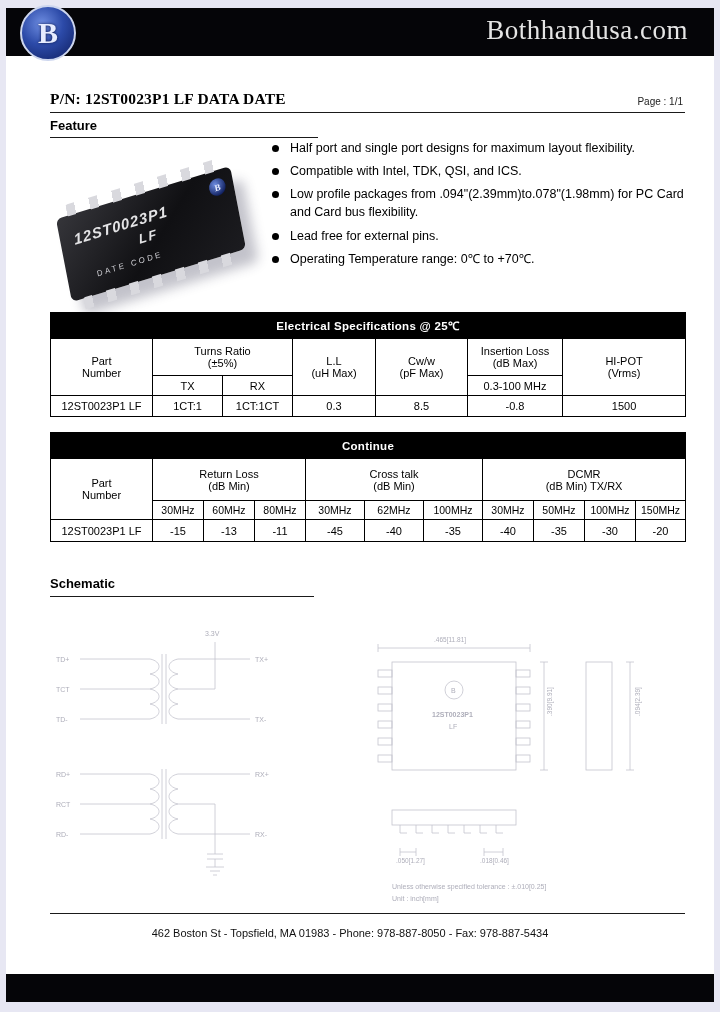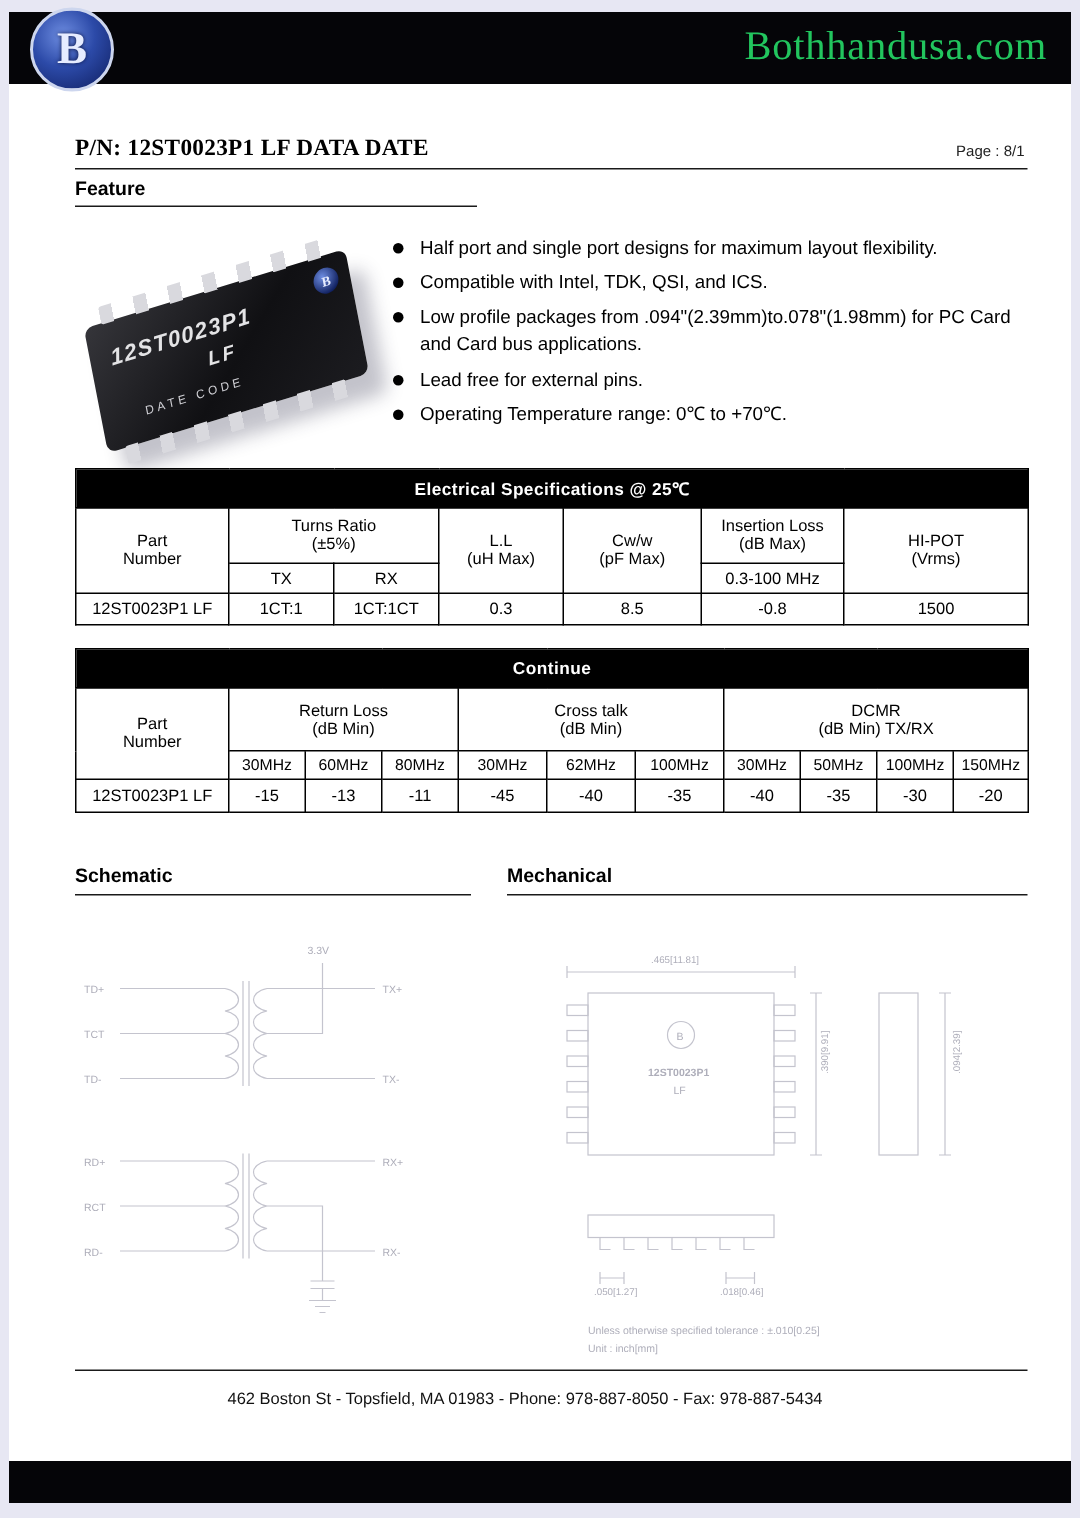--- a/index.html
+++ b/index.html
@@ -2,21 +2,21 @@
 <html><head>
 <meta charset="utf-8">
 <style>
   *{margin:0;padding:0;box-sizing:border-box;}
   html,body{width:720px;height:1012px;}
   body{background:#e7e7f3;position:relative;font-family:"Liberation Sans",sans-serif;color:#000;}
   .sheet{position:absolute;left:6px;top:8px;width:708px;height:994px;background:#ffffff;}
 
   
   .topbar{position:absolute;left:0;top:0;width:708px;height:48px;background:#050508;}
-  .sitename{position:absolute;right:16px;top:7px;font-family:"Liberation Serif",serif;font-size:27px;color:#22c55e;letter-spacing:.5px;}
+  .sitename{position:absolute;right:26px;top:7px;font-family:"Liberation Serif",serif;font-size:27px;color:#e5e5e5;letter-spacing:.5px;}
   .logo{position:absolute;left:14px;top:-3px;width:56px;height:56px;border-radius:50%;
         background:radial-gradient(circle at 38% 32%,#6d8ce0 0%,#2c4aa8 45%,#0e1d5e 100%);
         border:2px solid #cdd6ee;display:flex;align-items:center;justify-content:center;z-index:3;}
   .logo .letter{color:#e6ecff;font:bold 30px "Liberation Serif",serif;text-shadow:0 0 3px #0a1440;}
 
   
   .banner{position:absolute;left:142px;top:36px;width:254px;height:30px;background:#fff;
           border:1px solid #444;box-shadow:0 0 0 2px #fff,0 0 0 3px #444,4px 5px 4px rgba(0,0,0,.45);
           display:flex;align-items:center;justify-content:center;font-size:11px;font-weight:bold;z-index:2;letter-spacing:.2px;}
 
@@ -37,21 +37,21 @@
              background:repeating-linear-gradient(90deg,#d9d9de 0 9px,transparent 9px 24px);border-radius:2px;}
   .pins-top{top:-11px;} .pins-bot{bottom:-11px;}
   .chip-l1{position:absolute;left:14px;top:16px;color:#e4e4e6;font-style:italic;font-weight:bold;font-size:15px;letter-spacing:1px;}
   .chip-l2{position:absolute;left:78px;top:36px;color:#e4e4e6;font-style:italic;font-weight:bold;font-size:13px;letter-spacing:2px;}
   .chip-l3{position:absolute;left:30px;top:60px;color:#cfcfd4;font-size:8px;letter-spacing:2.5px;}
   .chip-logo{position:absolute;right:8px;top:8px;width:17px;height:17px;border-radius:50%;
              background:radial-gradient(circle at 38% 32%,#6d8ce0,#10205f 75%);display:flex;align-items:center;justify-content:center;
              color:#e6ecff;font:bold 9px "Liberation Serif",serif;}
 
   
-  .features{position:absolute;left:256px;top:131px;width:434px;margin-top:17px;}
+  .features{position:absolute;left:266px;top:131px;width:434px;}
   .bullet{display:flex;gap:11px;margin-bottom:5px;font-size:12.5px;line-height:1.45;}
   .dot{width:7px;height:7px;border-radius:50%;background:#000;margin-top:6px;flex:none;}
 
   
   .tbl{position:absolute;left:44px;width:635px;border-collapse:collapse;table-layout:fixed;font-size:11px;text-align:center;}
   .tbl th,.tbl td{border:1px solid #000;font-weight:normal;white-space:pre-line;padding:1px;vertical-align:middle;}
   .tbl tr.cap td{background:#000;color:#fff;font-weight:bold;font-size:11.5px;height:26px;letter-spacing:.3px;}
   .spec{top:304px;} .spec tr.h1 th{height:37px;} .spec tr.h2 th{height:20px;} .spec tr.d td{height:21px;}
   .cont{top:424px;} .cont tr.h1 th{height:42px;} .cont tr.h2 th{height:19px;font-size:10.5px;} .cont tr.d td{height:22px;}
 
@@ -80,21 +80,21 @@
   <div class="topbar">
     <div class="logo">
       <span class="letter">B</span>
     </div>
     <div class="sitename">Bothhandusa.com</div>
   </div>
 
 
   <div class="titlebar">
     <span class="pn-title">P/N: 12ST0023P1 LF DATA DATE</span>
-    <span class="pagelabel">Page : 8/1</span>
+    <span class="pagelabel">Page : 1/1</span>
   </div>
   <div class="rule1"></div>
 
   <div class="feature-h">Feature</div>
   <div class="feature-rule"></div>
 
   <div class="chip">
     <div class="chip-body">
       <div class="pins-top"></div>
       <div class="pins-bot"></div>
@@ -109,21 +109,21 @@
     <div class="bullet">
         <span class="dot"></span>
         <span>Half port and single port designs for maximum layout flexibility.</span>
       </div>
     <div class="bullet">
         <span class="dot"></span>
         <span>Compatible with Intel, TDK, QSI, and ICS.</span>
       </div>
     <div class="bullet">
         <span class="dot"></span>
-        <span>Low profile packages from .094"(2.39mm)to.078"(1.98mm) for PC Card and Card bus applications.</span>
+        <span>Low profile packages from .094"(2.39mm)to.078"(1.98mm) for PC Card and Card bus flexibility.</span>
       </div>
     <div class="bullet">
         <span class="dot"></span>
         <span>Lead free for external pins.</span>
       </div>
     <div class="bullet">
         <span class="dot"></span>
         <span>Operating Temperature range: 0℃  to +70℃.</span>
       </div>
   </div>
@@ -223,21 +223,20 @@
         <td>-35</td>
         <td>-40</td>
         <td>-35</td>
         <td>-30</td>
         <td>-20</td>
       </tr>
     </tbody>
   </table>
 
   <div class="sec sec-schematic">Schematic</div>
-  <div class="sec sec-mechanical">Mechanical</div>
 
   <svg id="schem" class="draw" width="280" height="300" viewBox="0 0 280 300">
 
     <path d="M30,55 H100 M30,85 H100 M30,115 H100"></path>
     <path d="M100,55 c12,2.5 12,12.5 0,15 c12,2.5 12,12.5 0,15 c12,2.5 12,12.5 0,15 c12,2.5 12,12.5 0,15"></path>
     <path d="M112,50 V120 M116,50 V120"></path>
     <path d="M128,55 c-12,2.5 -12,12.5 0,15 c-12,2.5 -12,12.5 0,15 c-12,2.5 -12,12.5 0,15 c-12,2.5 -12,12.5 0,15"></path>
     <path d="M128,55 H200 M128,115 H200"></path>
     <path d="M128,85 H165 V38"></path>
 

